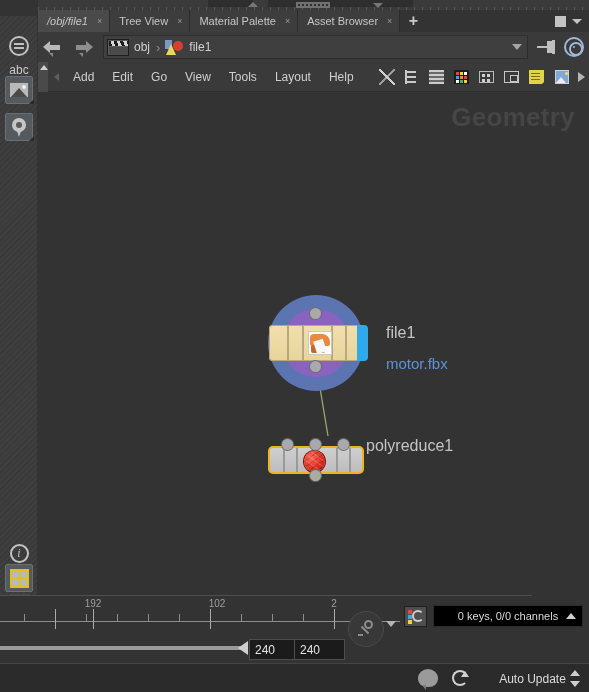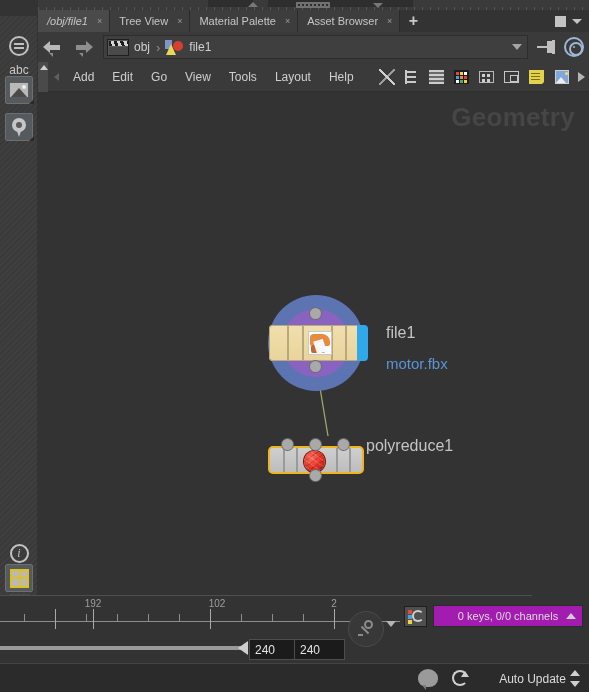--- a/index.html
+++ b/index.html
@@ -366,21 +366,21 @@
   .tlr-icon2{
     width:23px;height:21px;border:1px solid #1f1f1f;background:#2a2a2a;position:relative;flex:none;
   }
   .tlr-icon2 .wv{
     position:absolute;left:2px;top:7px;width:18px;height:7px;
     background:
       radial-gradient(circle at 3px 7px,transparent 4px,#86c7e8 4px 5px,transparent 5px),
       radial-gradient(circle at 11px 0px,transparent 4px,#e8e04f 4px 5px,transparent 5px);
   }
   .tlr-drop{
-    height:22px; background:#a21caf; border:1px solid #2b2b2b;
+    height:22px; background:#000000; border:1px solid #2b2b2b;
     color:#dcdcdc; font-size:11px; display:flex; align-items:center; justify-content:center;
     position:relative;
   }
   .tlr-drop .up{
     position:absolute;right:6px;top:7px;width:0;height:0;
     border-left:5px solid transparent;border-right:5px solid transparent;border-bottom:6px solid #cfcfcf;
   }
   .tlr-drop .updn{ position:absolute;right:6px;top:3px;width:10px;height:16px; }
   .tlr-drop .updn:before{content:"";position:absolute;left:0;top:0;width:0;height:0;border-left:5px solid transparent;border-right:5px solid transparent;border-bottom:6px solid #cfcfcf;}
   .tlr-drop .updn:after{content:"";position:absolute;left:0;bottom:0;width:0;height:0;border-left:5px solid transparent;border-right:5px solid transparent;border-top:6px solid #cfcfcf;}

